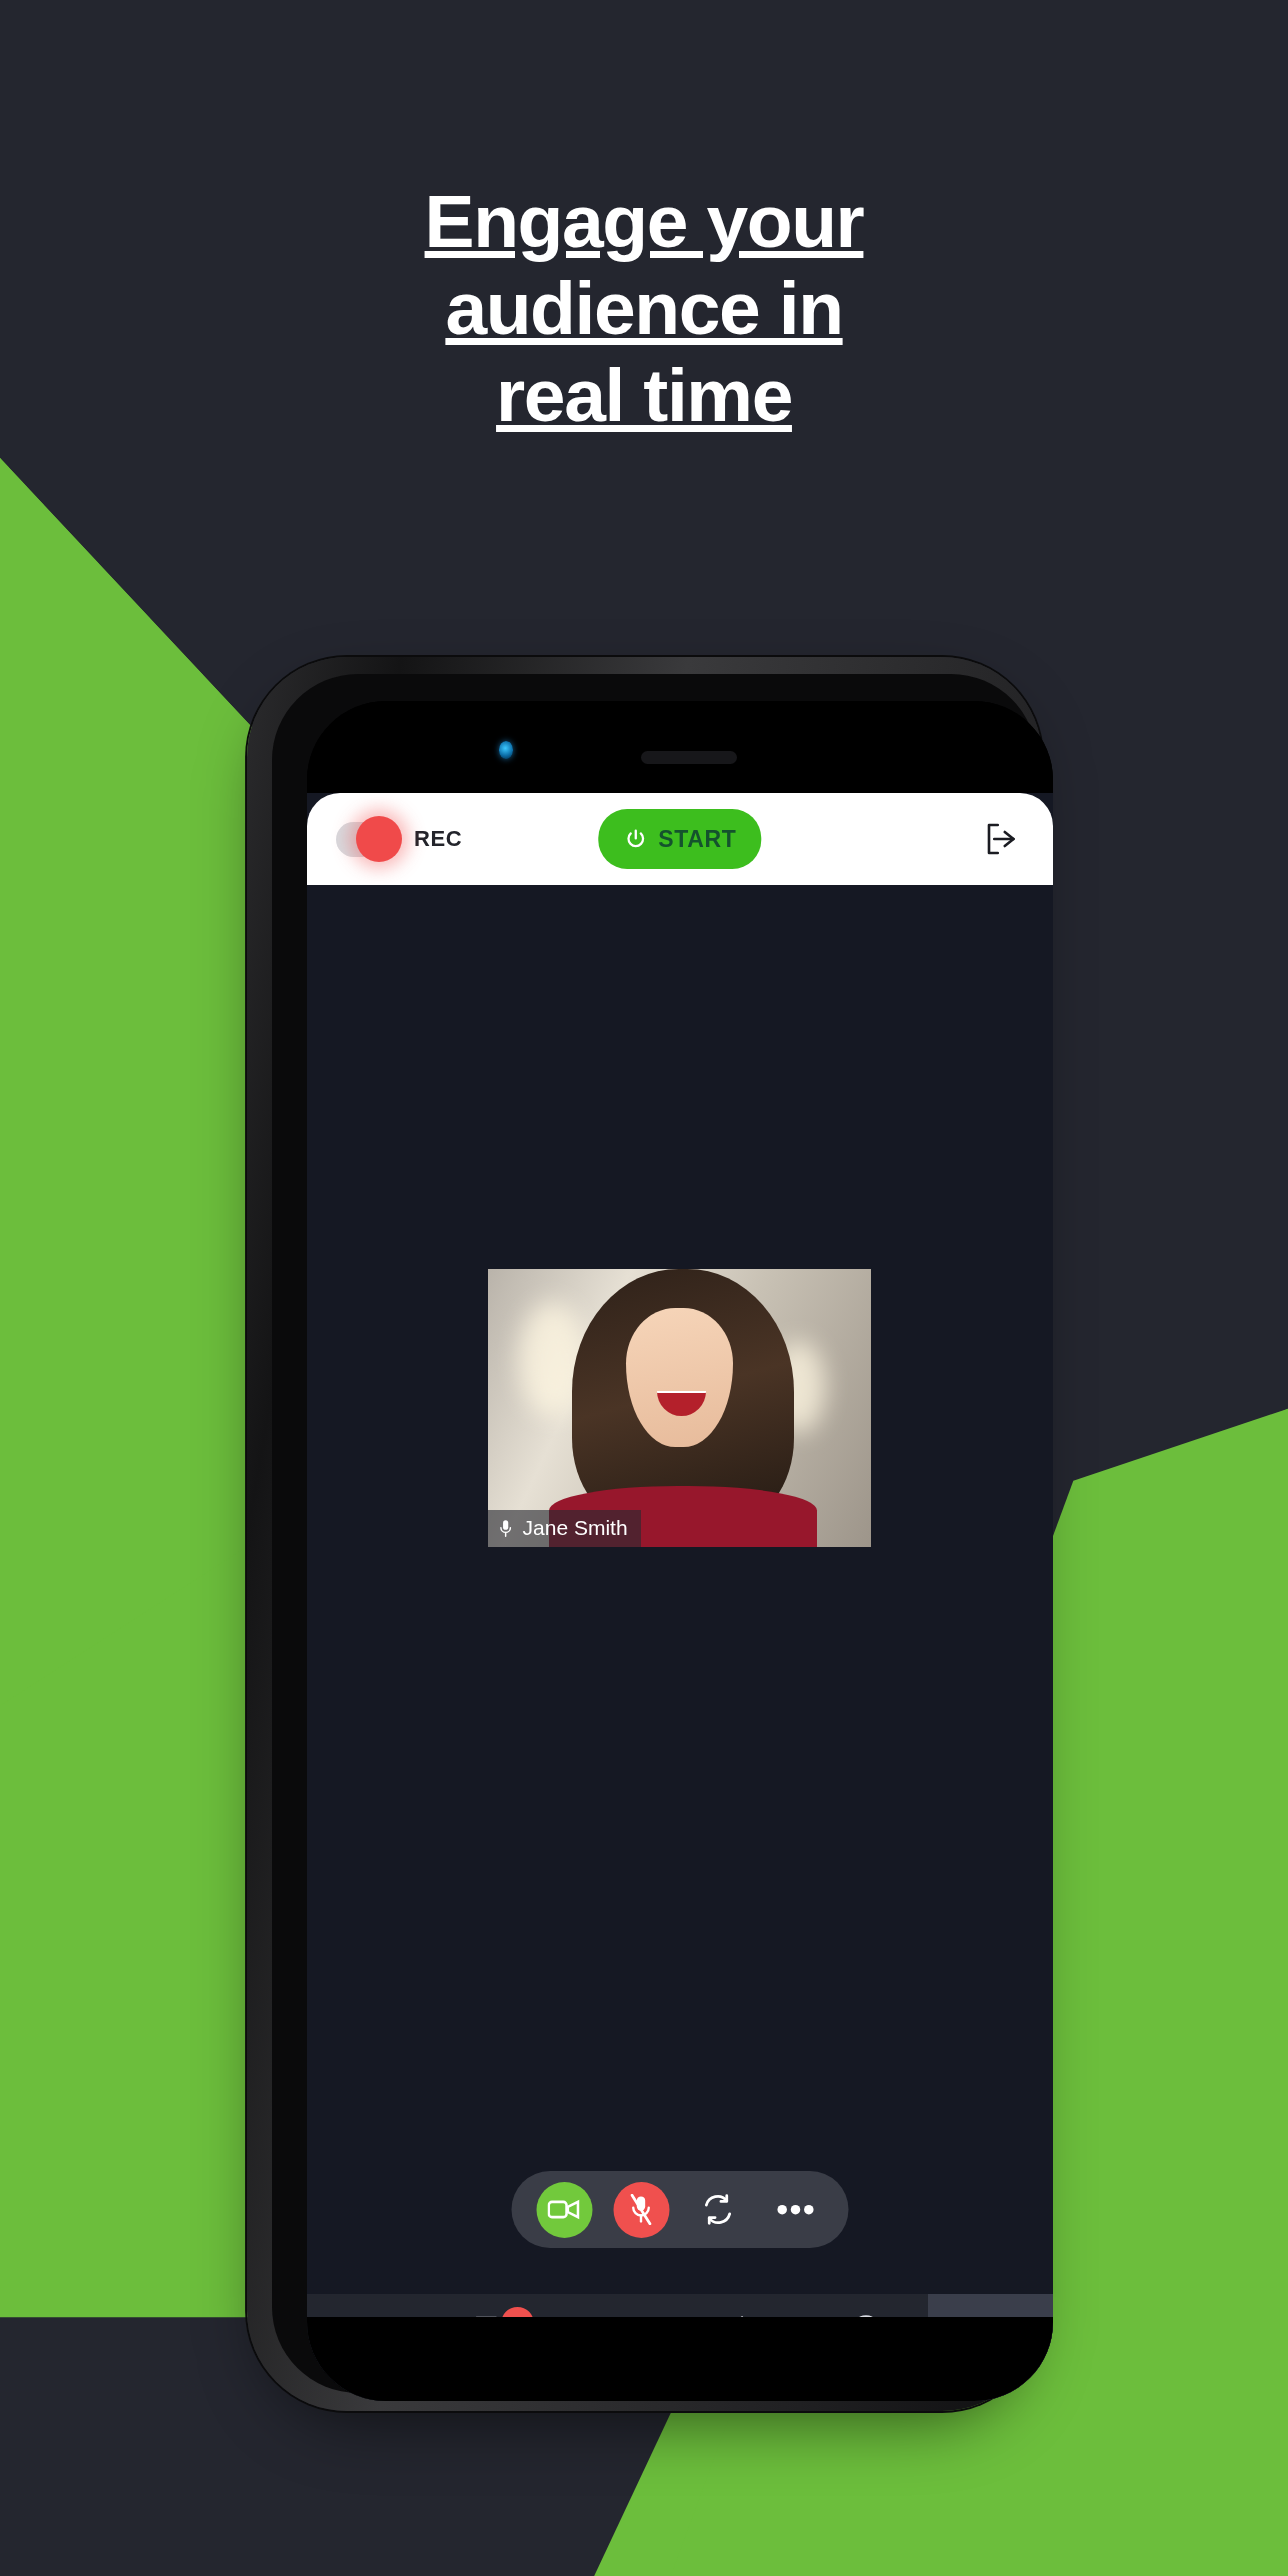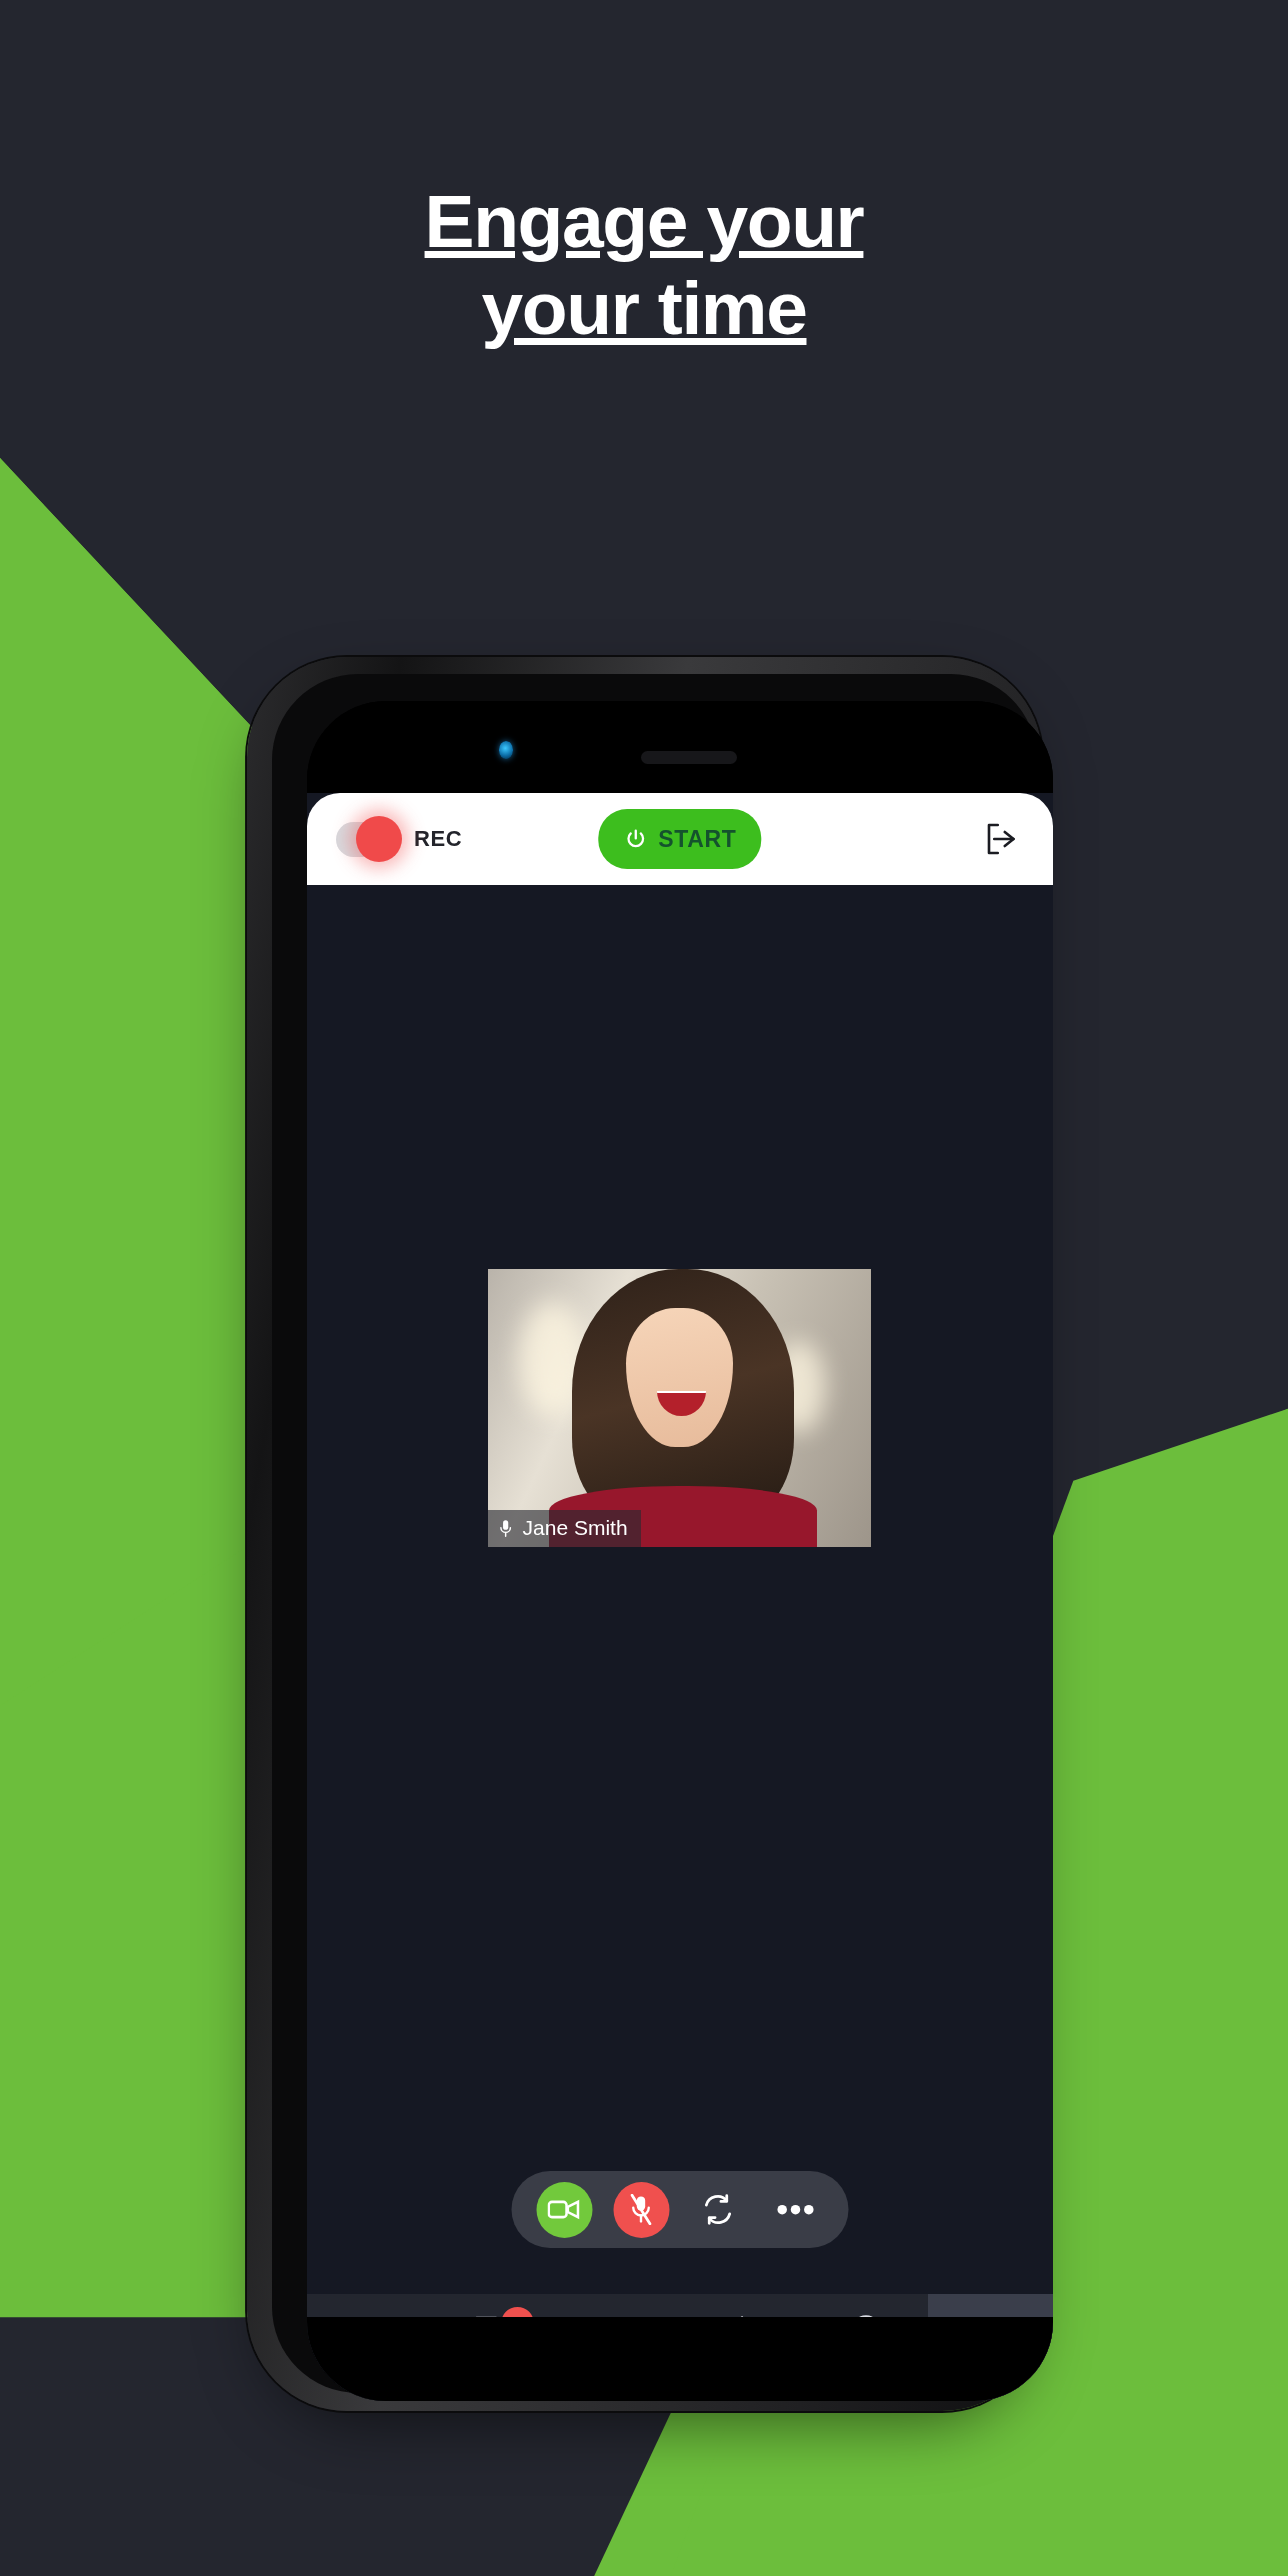--- a/index.html
+++ b/index.html
@@ -338,21 +338,22 @@
   <polygon points="0,478 0,2418 560,2418 248,1320" fill="#6CBE3C"></polygon>
   <polygon points="0,478 0,1600 760,1290" fill="#6CBE3C"></polygon>
   <polygon points="0,478 760,1290 0,1780" fill="#6CBE3C"></polygon>
 
   <polygon points="1344,1470 1344,2688 620,2688 1150,1560" fill="#6CBE3C"></polygon>
   <polygon points="1120,1545 1344,1470 1344,2688 700,2688" fill="#6CBE3C"></polygon>
 </svg>
 
 <div class="headline">
   <span class="ln">Engage your</span>
-  <span class="ln">your time</span>
+  <span class="ln">audience in</span>
+  <span class="ln">real time</span>
 </div>
 
 <div class="phone-wrap">
   <div class="phone-shadow"></div>
   <div class="phone-body">
     <div class="btn-power"></div>
     <div class="btn-vol"></div>
     <div class="phone-bezel">
       <div class="phone-screen">
 

